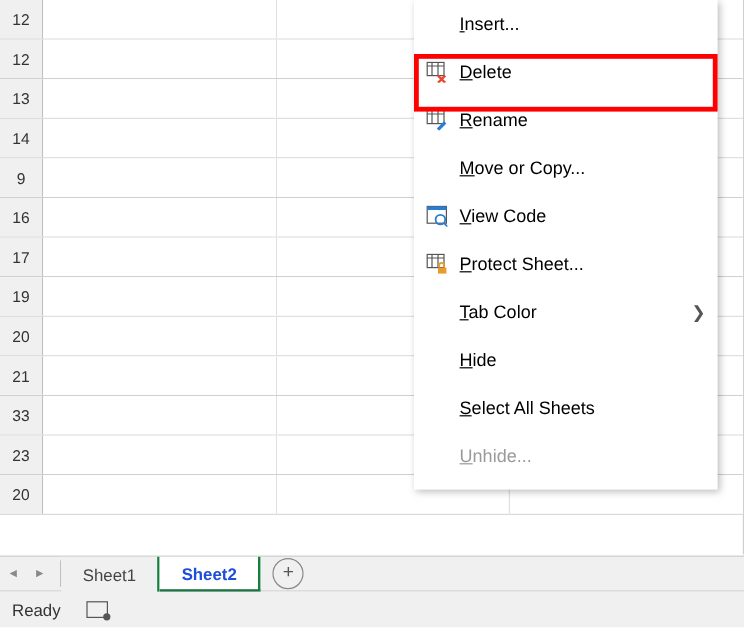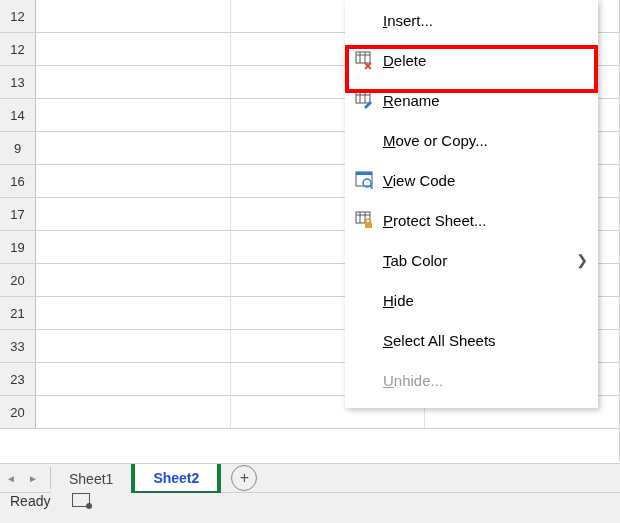--- a/index.html
+++ b/index.html
@@ -68,21 +68,21 @@
       margin-left: 6px;
     }
     .tab {
       padding: 0 18px;
       height: 30px;
       display: flex;
       align-items: center;
       font-size: 14px;
       color: #444;
       background: #f0f0f0;
-      border-right: 4px solid #15803d;
+      border-right: 2px solid #15803d;
       cursor: pointer;
     }
     .tab.active {
       background: #fff;
       color: #1d4ed8;
       font-weight: 700;
       border-bottom: 3px solid #217346;
     }
     .add-sheet {
       width: 26px; height: 26px;
@@ -93,20 +93,21 @@
       color: #555; font-size: 16px;
       cursor: pointer;
     }
 
     .status-bar {
       position: absolute;
       left: 0; right: 0; bottom: 0;
       height: 30px;
       background: #f0f0f0;
       display: flex;
+      align-items: center;
       padding: 0 10px;
       gap: 22px;
       font-size: 14px;
       color: #333;
     }
     .macro-icon {
       width: 18px; height: 14px;
       border: 1px solid #555;
       position: relative;
     }

